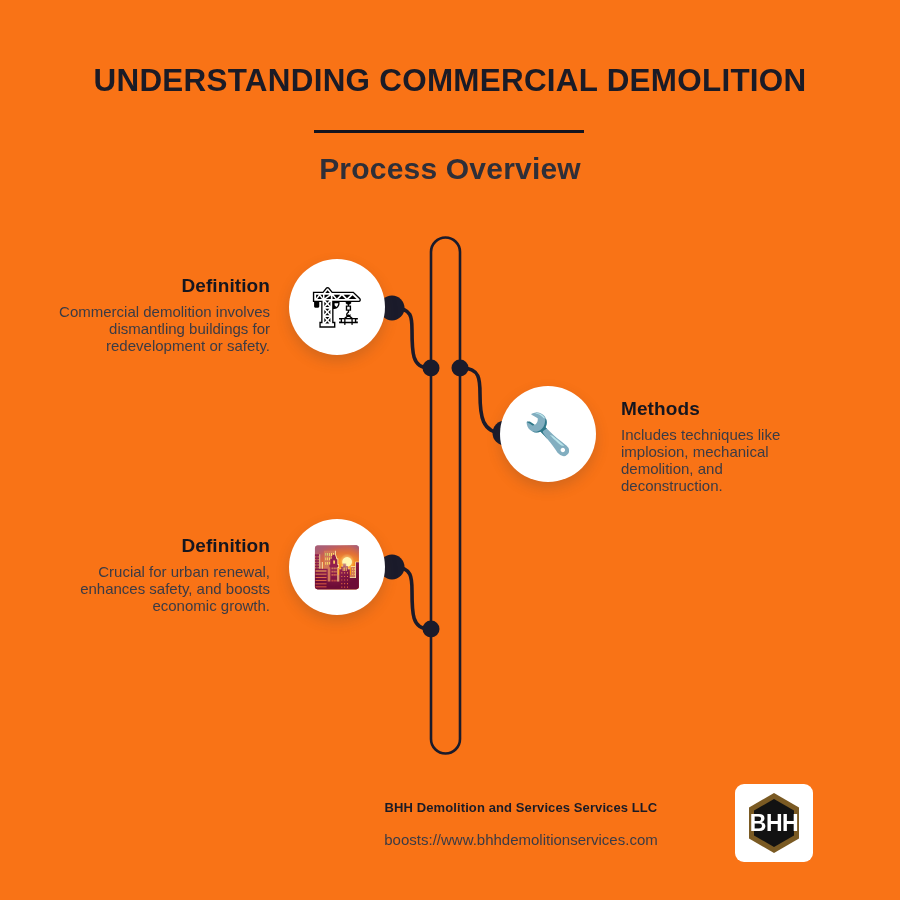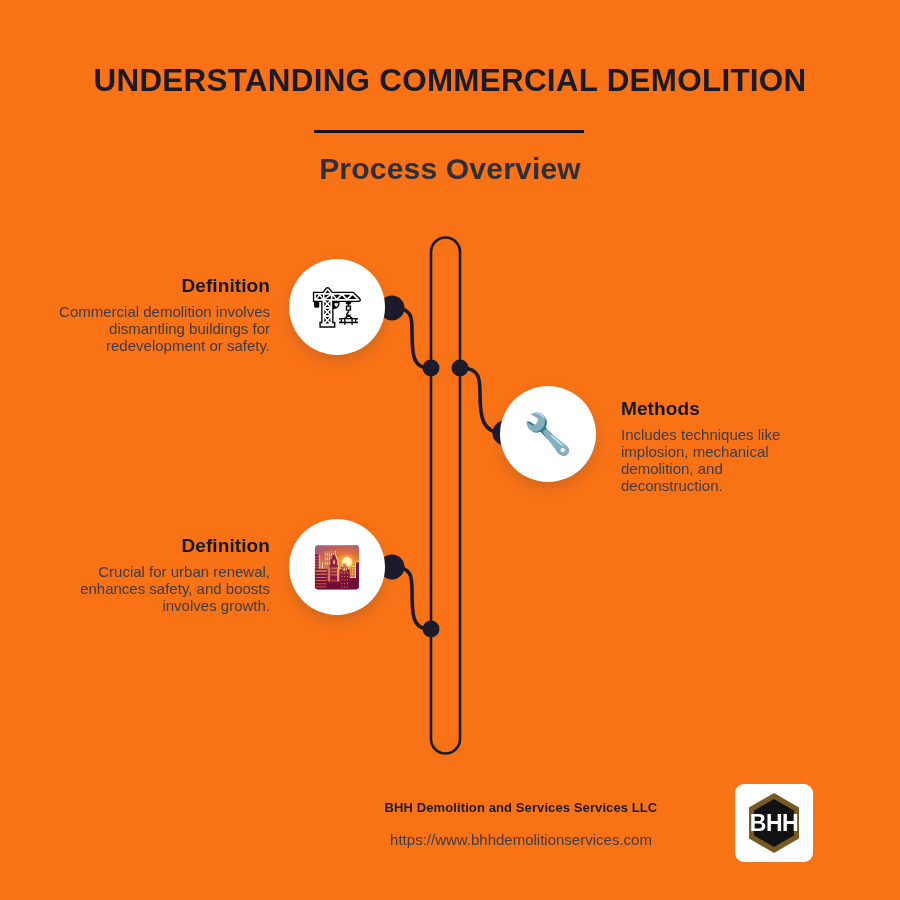--- a/index.html
+++ b/index.html
@@ -178,25 +178,25 @@
     <p>Commercial demolition involves dismantling buildings for redevelopment or safety.</p>
   </div>
 
   <div class="block left-align" id="block-methods">
     <h3>Methods</h3>
     <p>Includes techniques like implosion, mechanical demolition, and deconstruction.</p>
   </div>
 
   <div class="block right-align" id="block-importance">
     <h3>Definition</h3>
-    <p>Crucial for urban renewal, enhances safety, and boosts involves growth.</p>
+    <p>Crucial for urban renewal, enhances safety, and boosts economic growth.</p>
   </div>
 
   <div class="footer-company">BHH Demolition and Services Services LLC</div>
-  <div class="footer-url">https://www.bhhdemolitionservices.com</div>
+  <div class="footer-url">boosts://www.bhhdemolitionservices.com</div>
 
   <div class="logo">
     <svg width="66" height="66" viewBox="0 0 66 66">
       <polygon points="33,3 58,17.5 58,48.5 33,63 8,48.5 8,17.5" fill="#7a5a23"></polygon>
       <polygon points="33,9 53,20.5 53,45.5 33,57 13,45.5 13,20.5" fill="#121212"></polygon>
       <text x="33" y="41" text-anchor="middle" font-family="Liberation Sans, sans-serif" font-size="23" font-weight="700" fill="#ffffff" letter-spacing="-0.5">BHH</text>
     </svg>
   </div>
 
 </div>

